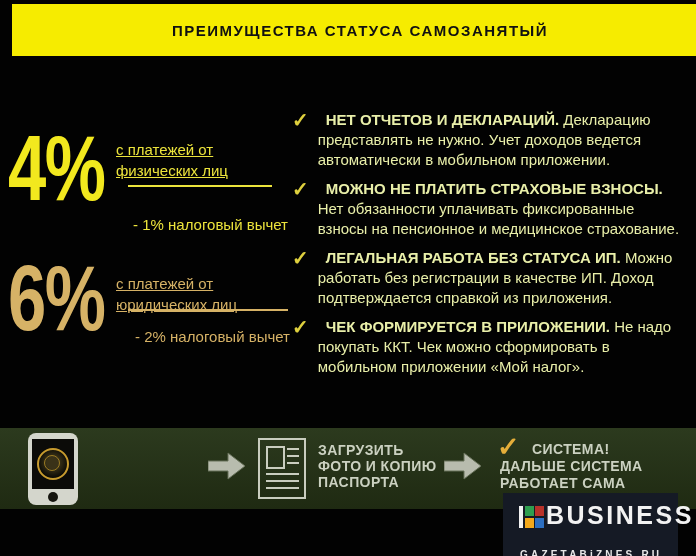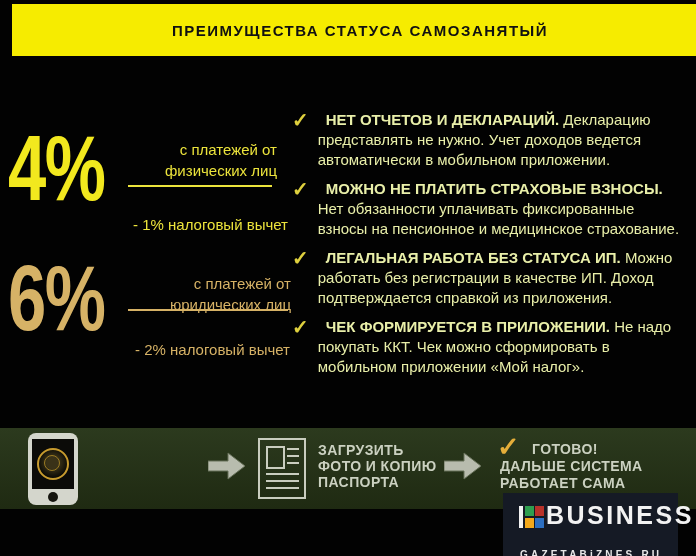--- a/index.html
+++ b/index.html
@@ -9,30 +9,30 @@
   
   .header{position:absolute;left:12px;top:4px;width:696px;height:52px;background:#f6ec00;
           display:flex;align-items:center;justify-content:center;}
   .header .title{color:#111;font-size:15px;font-weight:600;letter-spacing:1.5px;}
 
   
   .pct{position:absolute;left:8px;font-weight:700;font-size:93px;line-height:1;
        transform:scaleX(.74);transform-origin:left top;letter-spacing:-2px;}
   .pct.r1{top:122px;color:#f2e81e;}
   .pct.r2{top:252px;color:#d6b266;}
-  .rate-labels{position:absolute;left:131px;width:146px;text-align:right;
-               font-size:15px;line-height:21px;}
+  .rate-labels{position:absolute;left:116px;width:146px;text-align:left;
+               font-size:15px;line-height:21px;text-decoration:underline;}
   .rate-labels.r1{top:139px;color:#ece43c;}
   .rate-labels.r2{top:273px;color:#d6b266;width:160px;}
   .rate-line{position:absolute;left:128px;height:2px;}
   .rate-line.r1{top:185px;width:144px;background:#ece43c;}
   .rate-line.r2{top:309px;width:160px;background:#d6b266;}
   .deduction{position:absolute;font-size:15px;margin-top:24px;}
   .deduction.r1{left:133px;top:192px;color:#ece43c;}
-  .deduction.r2{left:135px;top:317px;color:#d6b266;}
+  .deduction.r2{left:135px;top:304px;color:#d6b266;}
 
   
   .benefits{position:absolute;left:292px;top:110px;width:396px;}
   .benefit{display:flex;gap:9px;margin-bottom:9px;}
   .benefit .check{flex:0 0 auto;color:#ded03e;font-size:20px;line-height:20px;font-weight:700;}
   .benefit p{margin:0;font-size:15px;line-height:20px;color:#e9efa9;width:368px;}
   .benefit p b{font-weight:700;padding-left:8px;}
 
   
   .steps-bar{position:absolute;left:0;top:428px;width:696px;height:81px;
@@ -151,21 +151,21 @@
       <span>ФОТО И КОПИЮ</span>
       <span>ПАСПОРТА</span>
     </div>
 
     <svg class="arrow a2" width="38" height="28" viewBox="0 0 38 28">
       <polygon points="0,9 20,9 20,1 37,14 20,27 20,19 0,19" fill="#b8bcae" stroke="#667058" stroke-width="1"></polygon>
     </svg>
 
     <div class="gold-check">✓</div>
     <div class="step-text st3">
-      <span class="indent">ГОТОВО!</span>
+      <span class="indent">СИСТЕМА!</span>
       <span>ДАЛЬШЕ СИСТЕМА</span>
       <span>РАБОТАЕТ САМА</span>
     </div>
   </div>
 
   <div class="brand">
     <div class="logo">
       <div class="bar"></div>
       <div class="sq g"></div>
       <div class="sq r"></div>

